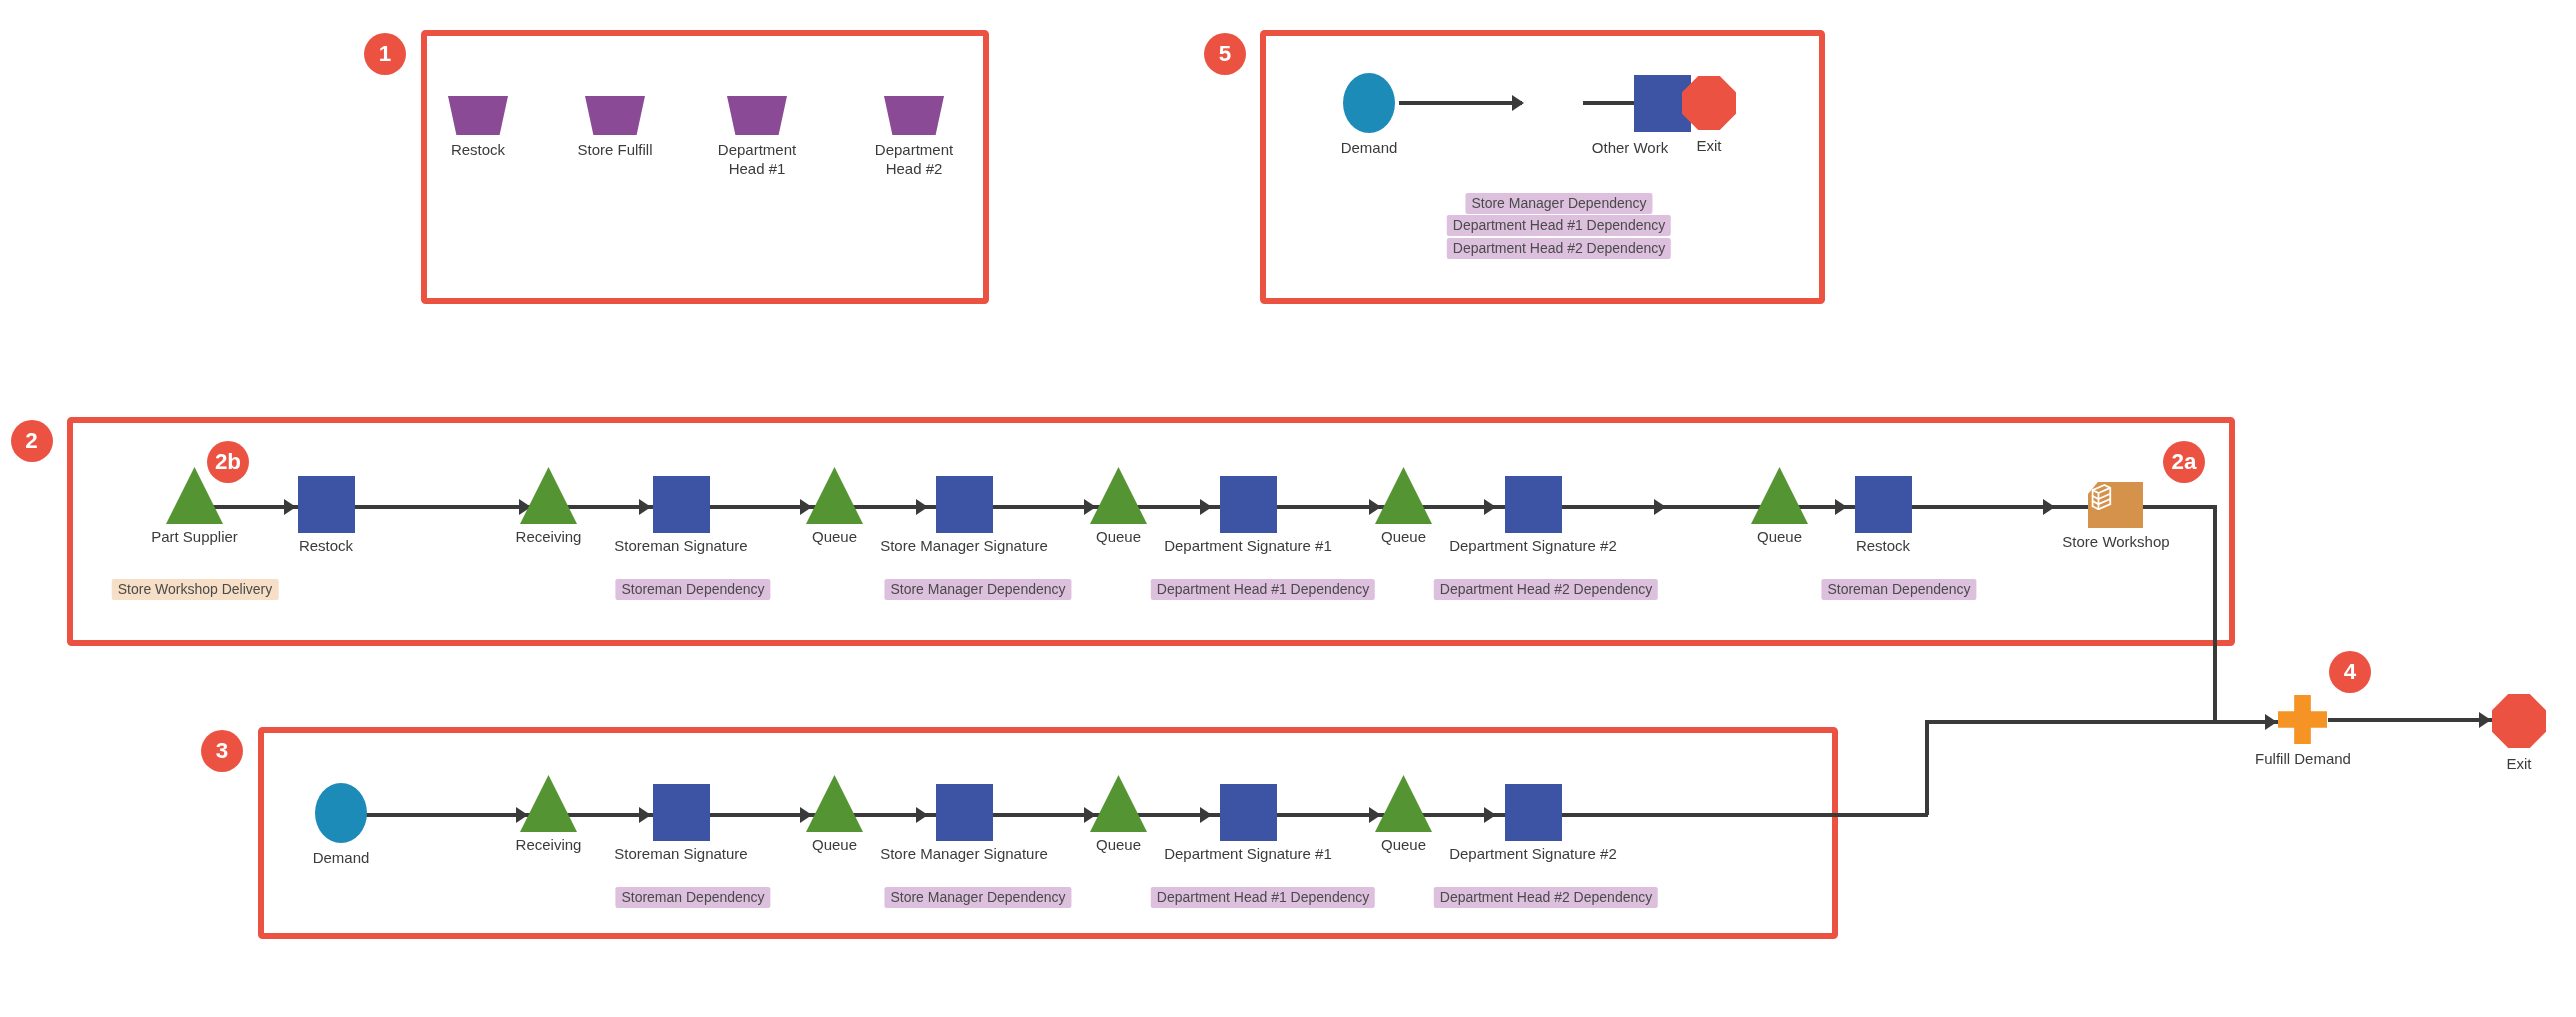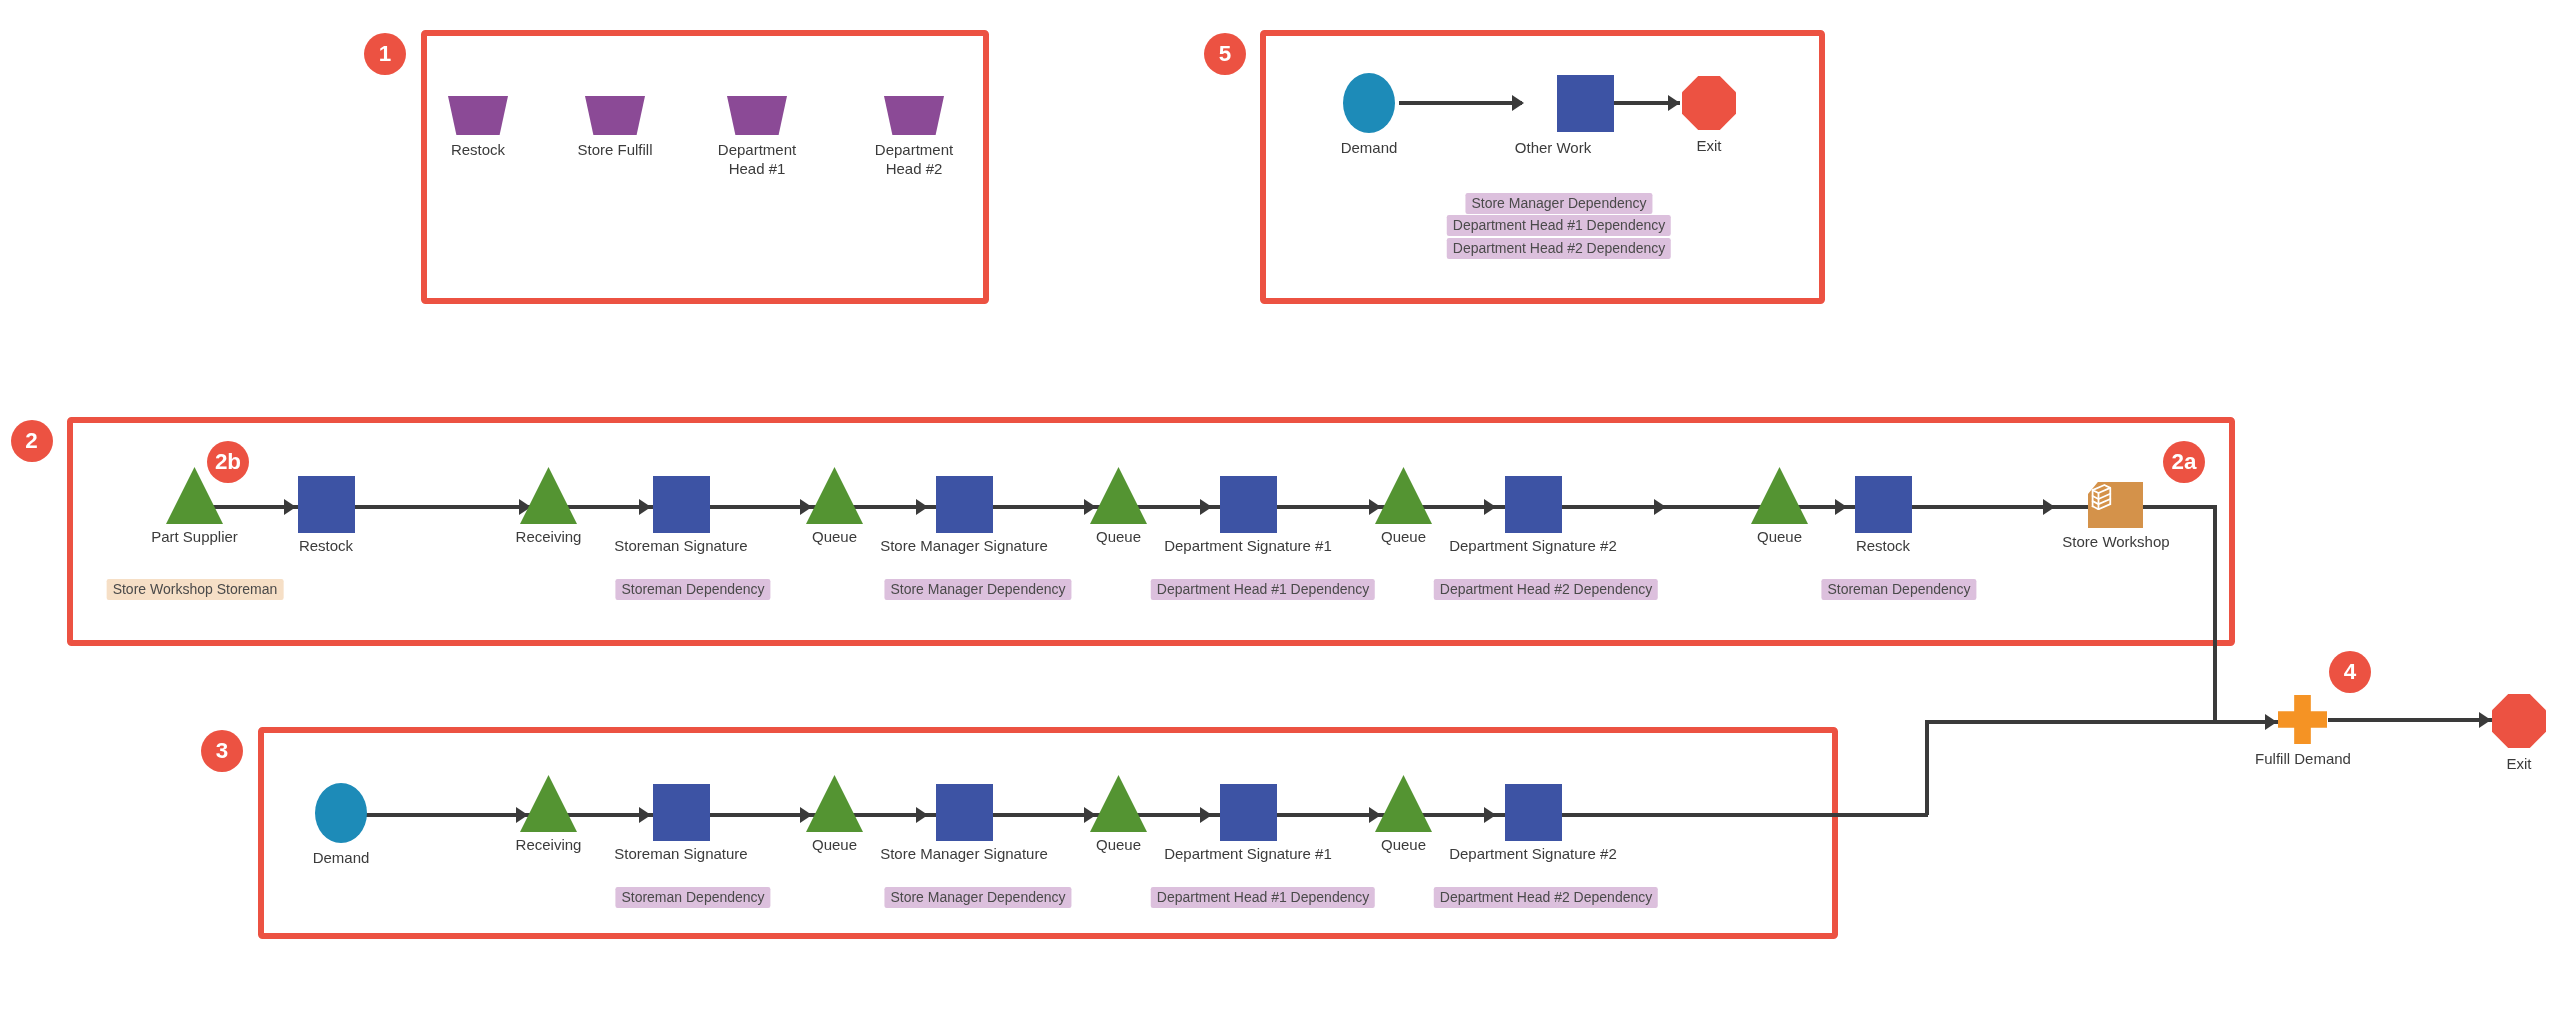--- a/index.html
+++ b/index.html
@@ -169,21 +169,21 @@
   <div class="frame" style="left:1260px; top:30px; width:565px; height:274px;"></div>
   <div class="badge" style="left:1204px; top:33px;">5</div>
 
   <div class="node" style="left:1343px; top:73px;">
     <div class="glyph sh-ellipse"></div>
     <div class="caption" style="top:66px; left:26px;">Demand</div>
   </div>
   <div class="conn h" style="left:1399px; top:101px; width:123px;"></div>
   <div class="arrowhead" style="left:1512px; top:95px;"></div>
 
-  <div class="node" style="left:1525px; top:75px;padding-left:32px;">
+  <div class="node" style="left:1602px; top:75px;padding-left:32px;">
     <div class="glyph sh-rect"></div>
     <div class="caption" style="top:64px; left:28px;">Other Work</div>
   </div>
   <div class="conn h" style="left:1583px; top:101px; width:97px;"></div>
   <div class="arrowhead" style="left:1668px; top:95px;"></div>
 
   <div class="node" style="left:1682px; top:76px;">
     <div class="glyph sh-octagon"></div>
     <div class="caption" style="top:61px; left:27px;">Exit</div>
   </div>
@@ -209,21 +209,21 @@
   <div class="arrowhead" style="left:1369px; top:499px;"></div>
   <div class="arrowhead" style="left:1484px; top:499px;"></div>
   <div class="arrowhead" style="left:1654px; top:499px;"></div>
   <div class="arrowhead" style="left:1835px; top:499px;"></div>
   <div class="arrowhead" style="left:2043px; top:499px;"></div>
 
   <div class="node" style="left:166px; top:467px;">
     <div class="glyph sh-triangle"></div>
     <div class="caption" style="top:61px;">Part Supplier</div>
   </div>
-  <div class="tag trig" style="left:195px; top:579px;">Store Workshop Storeman</div>
+  <div class="tag trig" style="left:195px; top:579px;">Store Workshop Delivery</div>
 
   <div class="node" style="left:298px; top:476px;">
     <div class="glyph sh-rect"></div>
     <div class="caption" style="top:61px; left:28px;">Restock</div>
   </div>
 
   <div class="node" style="left:520px; top:467px;">
     <div class="glyph sh-triangle"></div>
     <div class="caption" style="top:61px;">Receiving</div>
   </div>

